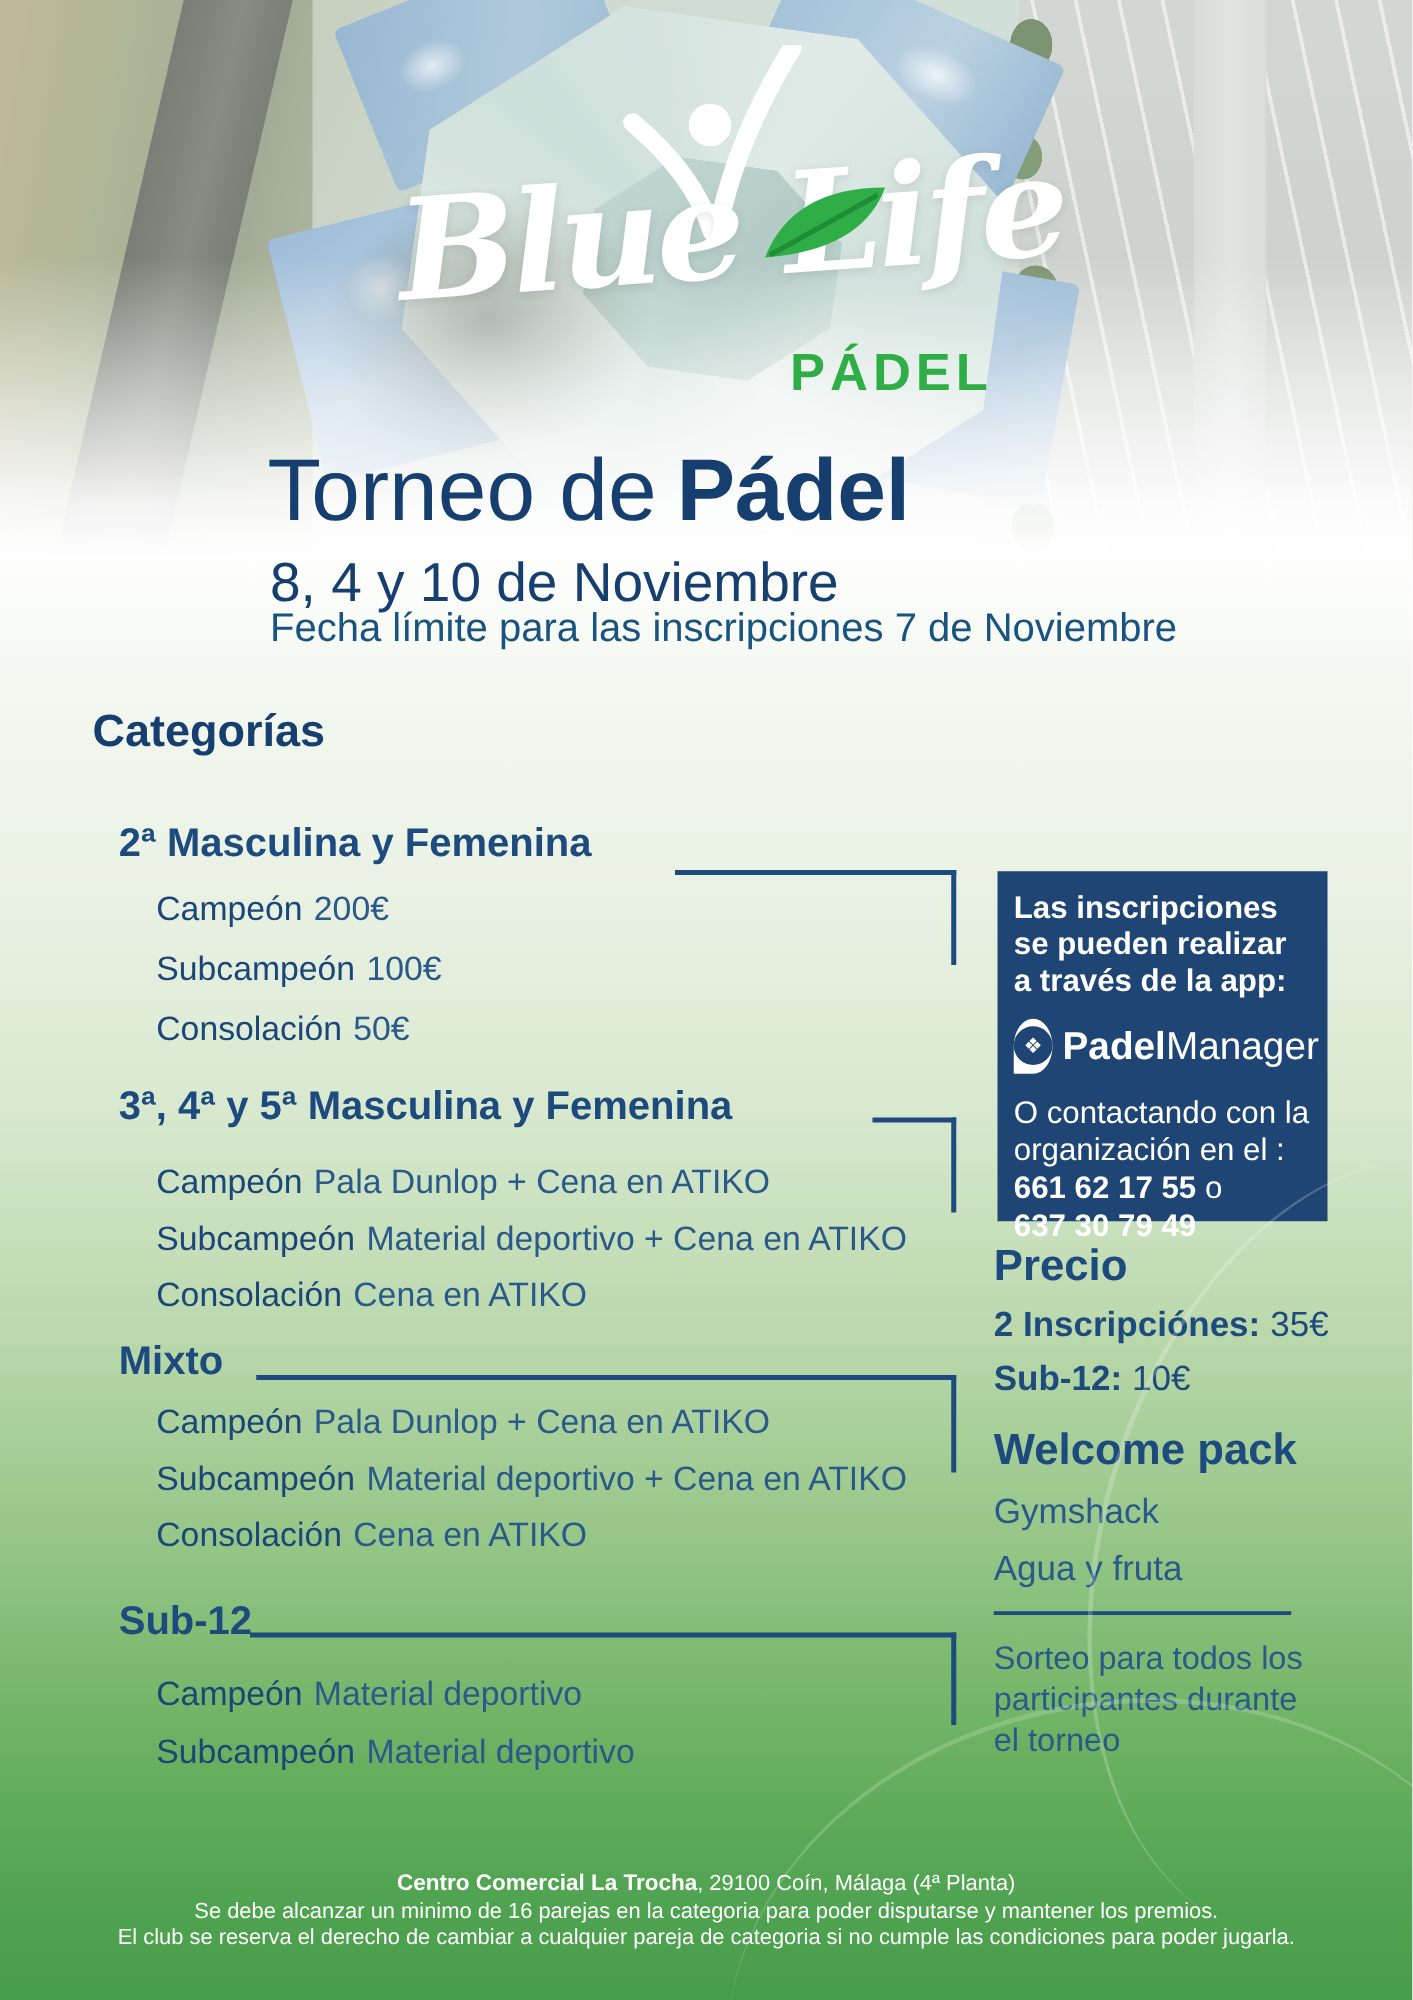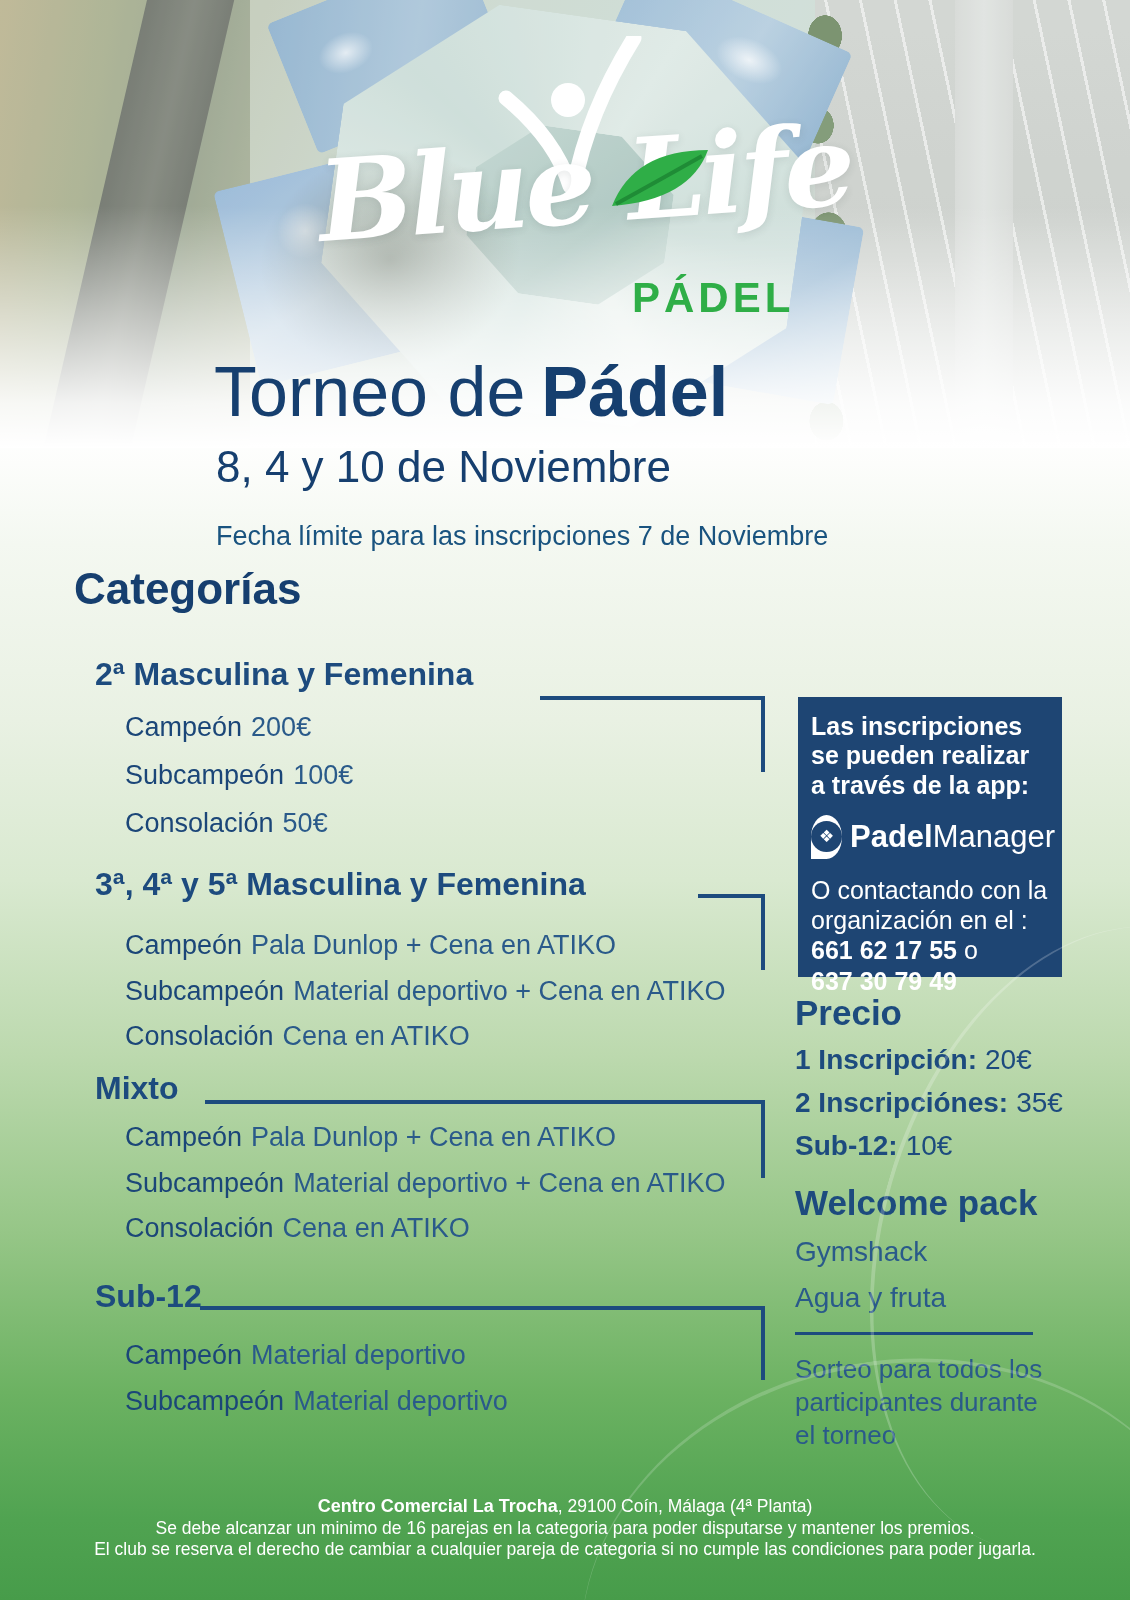--- a/index.html
+++ b/index.html
@@ -52,22 +52,22 @@
     font-size:112px;line-height:1;color:#ffffff;letter-spacing:-4px;
     transform:rotate(-4deg);text-shadow:0 2px 8px rgba(40,60,60,.12);
     white-space:nowrap;}
   .logo-leaf{position:absolute;left:606px;top:142px;}
   .logo-padel{position:absolute;left:632px;top:274px;font-size:42px;font-weight:bold;color:#2fae47;letter-spacing:4px;}
   
   .title{position:absolute;left:214px;top:352px;font-size:70px;color:#163f6f;white-space:nowrap;}
   .title .t-reg{margin-right:16px;}
   .title .t-bold{font-weight:bold;}
   .dates{position:absolute;left:216px;top:442px;font-size:44px;color:#163f6f;}
-  .deadline{position:absolute;left:216px;top:521px;font-size:27px;color:#19537f;}
-  .cats-heading{position:absolute;left:74px;top:564px;font-size:44px;font-weight:bold;color:#163f6f;}
+  .deadline{position:absolute;left:216px;top:484px;font-size:32px;color:#19537f;}
+  .cats-heading{position:absolute;left:74px;top:564px;font-size:36px;font-weight:bold;color:#163f6f;}
   
   .cat-title{position:absolute;font-size:32px;font-weight:bold;color:#1d4b7e;white-space:nowrap;}
   .br{position:absolute;background:#1d4b7e;}
   .prize{position:absolute;font-size:27px;color:#2a5a8a;white-space:nowrap;}
   .prize .pl{font-weight:normal;color:#1b4678;margin-right:9px;}
   
   .insc-box{position:absolute;left:798px;top:697px;width:264px;height:280px;box-sizing:border-box;
     background:#1e4573;border-radius:0;padding:15px 13px;color:#fff;}
   .box-lead{font-size:25px;font-weight:bold;line-height:1.17;}
   .pm-row{display:flex;align-items:center;margin-top:15px;}
@@ -174,21 +174,20 @@
     </div>
     <div class="box-contact">O contactando con la organización en el :</div>
     <div class="box-phones">
       <div><span>661 62 17 55</span> <span class="sep">o</span></div>
       <div><span>637 30 79 49</span></div>
     </div>
   </div>
 
   <div class="right-col">
     <div class="rc-h">Precio</div>
-    <div class="rc-item"><span class="pl">1 Inscripción:</span><span>20€</span></div>
     <div class="rc-item"><span class="pl">2 Inscripciónes:</span><span>35€</span></div>
     <div class="rc-item"><span class="pl">Sub-12:</span><span>10€</span></div>
     <div class="rc-h rc-h2">Welcome pack</div>
     <div class="rc-plain">Gymshack</div>
     <div class="rc-plain">Agua y fruta</div>
     <div class="rc-divider"></div>
     <div class="raffle">Sorteo para todos los participantes durante el torneo</div>
   </div>
 
   <div class="wm1"></div>

